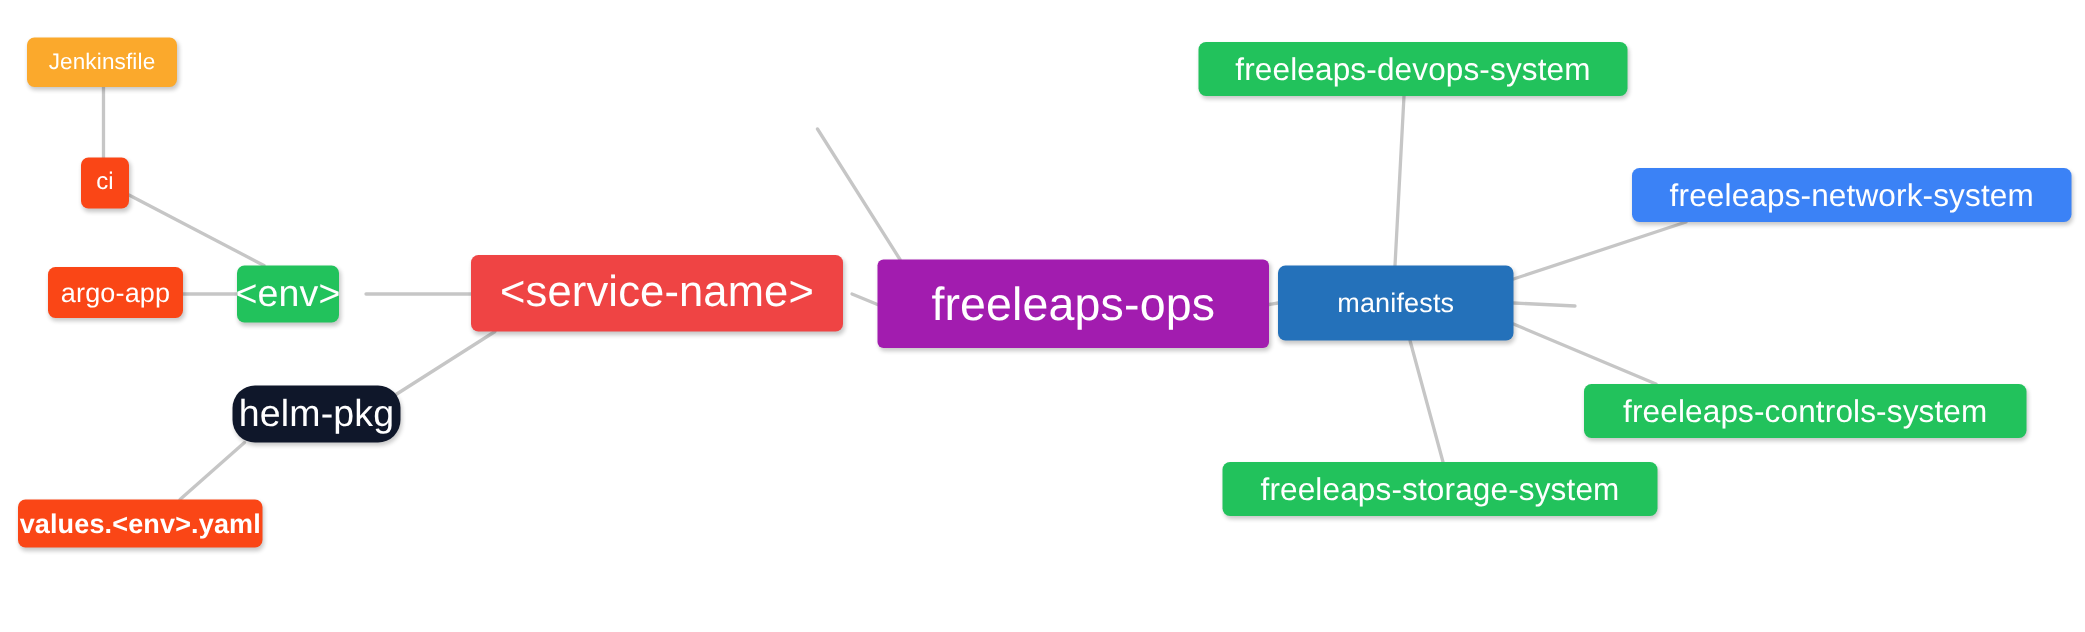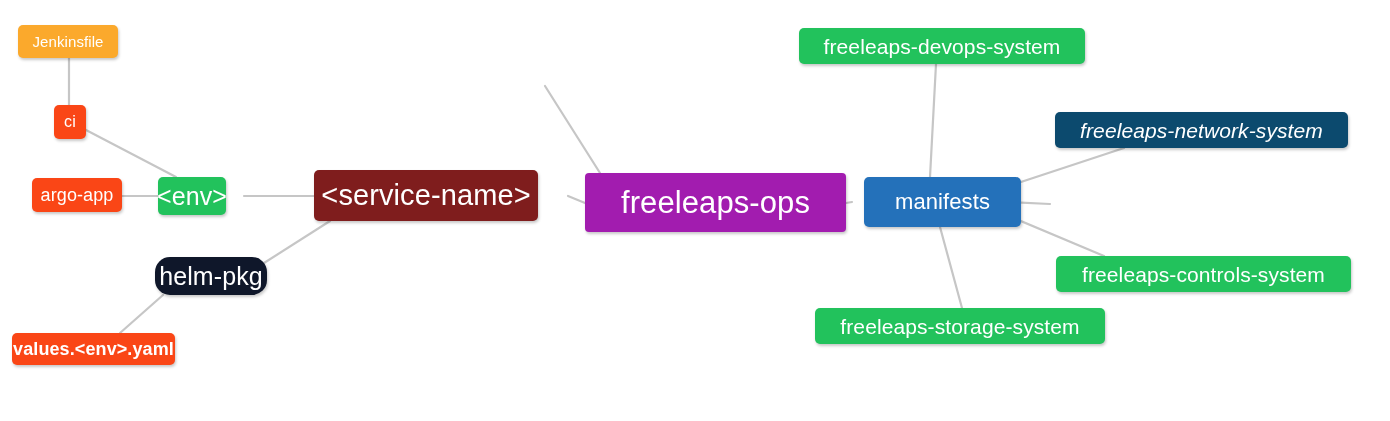--- a/index.html
+++ b/index.html
@@ -43,22 +43,21 @@
     background: #3b3733;
     font-size: 31px;
     border-radius: 4px;
   }
   .n-blue {
     background: #2471ba;
     font-size: 29px;
   }
   .n-blue-sm {
     background: #2471ba;
-    font-size: 22px;
-    margin-left: 12px;
+    font-size: 18px;
   }
   .n-green {
     background: #22c25c;
     font-size: 21px;
   }
   .n-green-lg {
     background: #22c25c;
     font-size: 25px;
   }
   .n-red {
@@ -116,37 +115,37 @@
 
   <div class="node n-green-lg" style="left: 158px; top: 177px; width: 68px; height: 38px; background: rgb(34, 194, 92);">
     <span>&lt;env&gt;</span>
   </div>
 
   <div class="node n-green-lg" style="left: 155px; top: 257px; width: 112px; height: 38px; background: #0f172a; border-radius: 15px;">
     <span>helm-pkg</span>
   </div>
 
 
-  <div class="node n-blue" style="left: 314px; top: 170px; width: 224px; height: 51px; background: #7f1d1d;">
+  <div class="node n-blue" style="left: 314px; top: 170px; width: 248px; height: 51px; background: #ef4444;">
     <span>&lt;service-name&gt;</span>
   </div>
 
   <div class="node n-root" style="left: 585px; top: 173px; width: 261px; height: 59px; background: #a21caf;">
     <span>freeleaps-ops</span>
   </div>
 
   <div class="node n-blue-sm" style="left: 852px; top: 177px; width: 157px; height: 50px; background: rgb(36, 113, 186);">
     <span>manifests</span>
   </div>
 
   <div class="node n-green" style="left: 799px; top: 28px; width: 286px; height: 36px; background: rgb(34, 194, 92);">
     <span>freeleaps-devops-system</span>
   </div>
 
-  <div class="node n-green" style="left: 1055px; top: 112px; width: 293px; height: 36px; background: #0c4a6e; font-style: italic;">
+  <div class="node n-green" style="left: 1088px; top: 112px; width: 293px; height: 36px; background: #3b82f6;">
     <span>freeleaps-network-system</span>
   </div>
 
 
   <div class="node n-green" style="left: 1056px; top: 256px; width: 295px; height: 36px; background: rgb(34, 194, 92);">
     <span>freeleaps-controls-system</span>
   </div>
 
   <div class="node n-green" style="left: 815px; top: 308px; width: 290px; height: 36px; background: rgb(34, 194, 92);">
     <span>freeleaps-storage-system</span>

